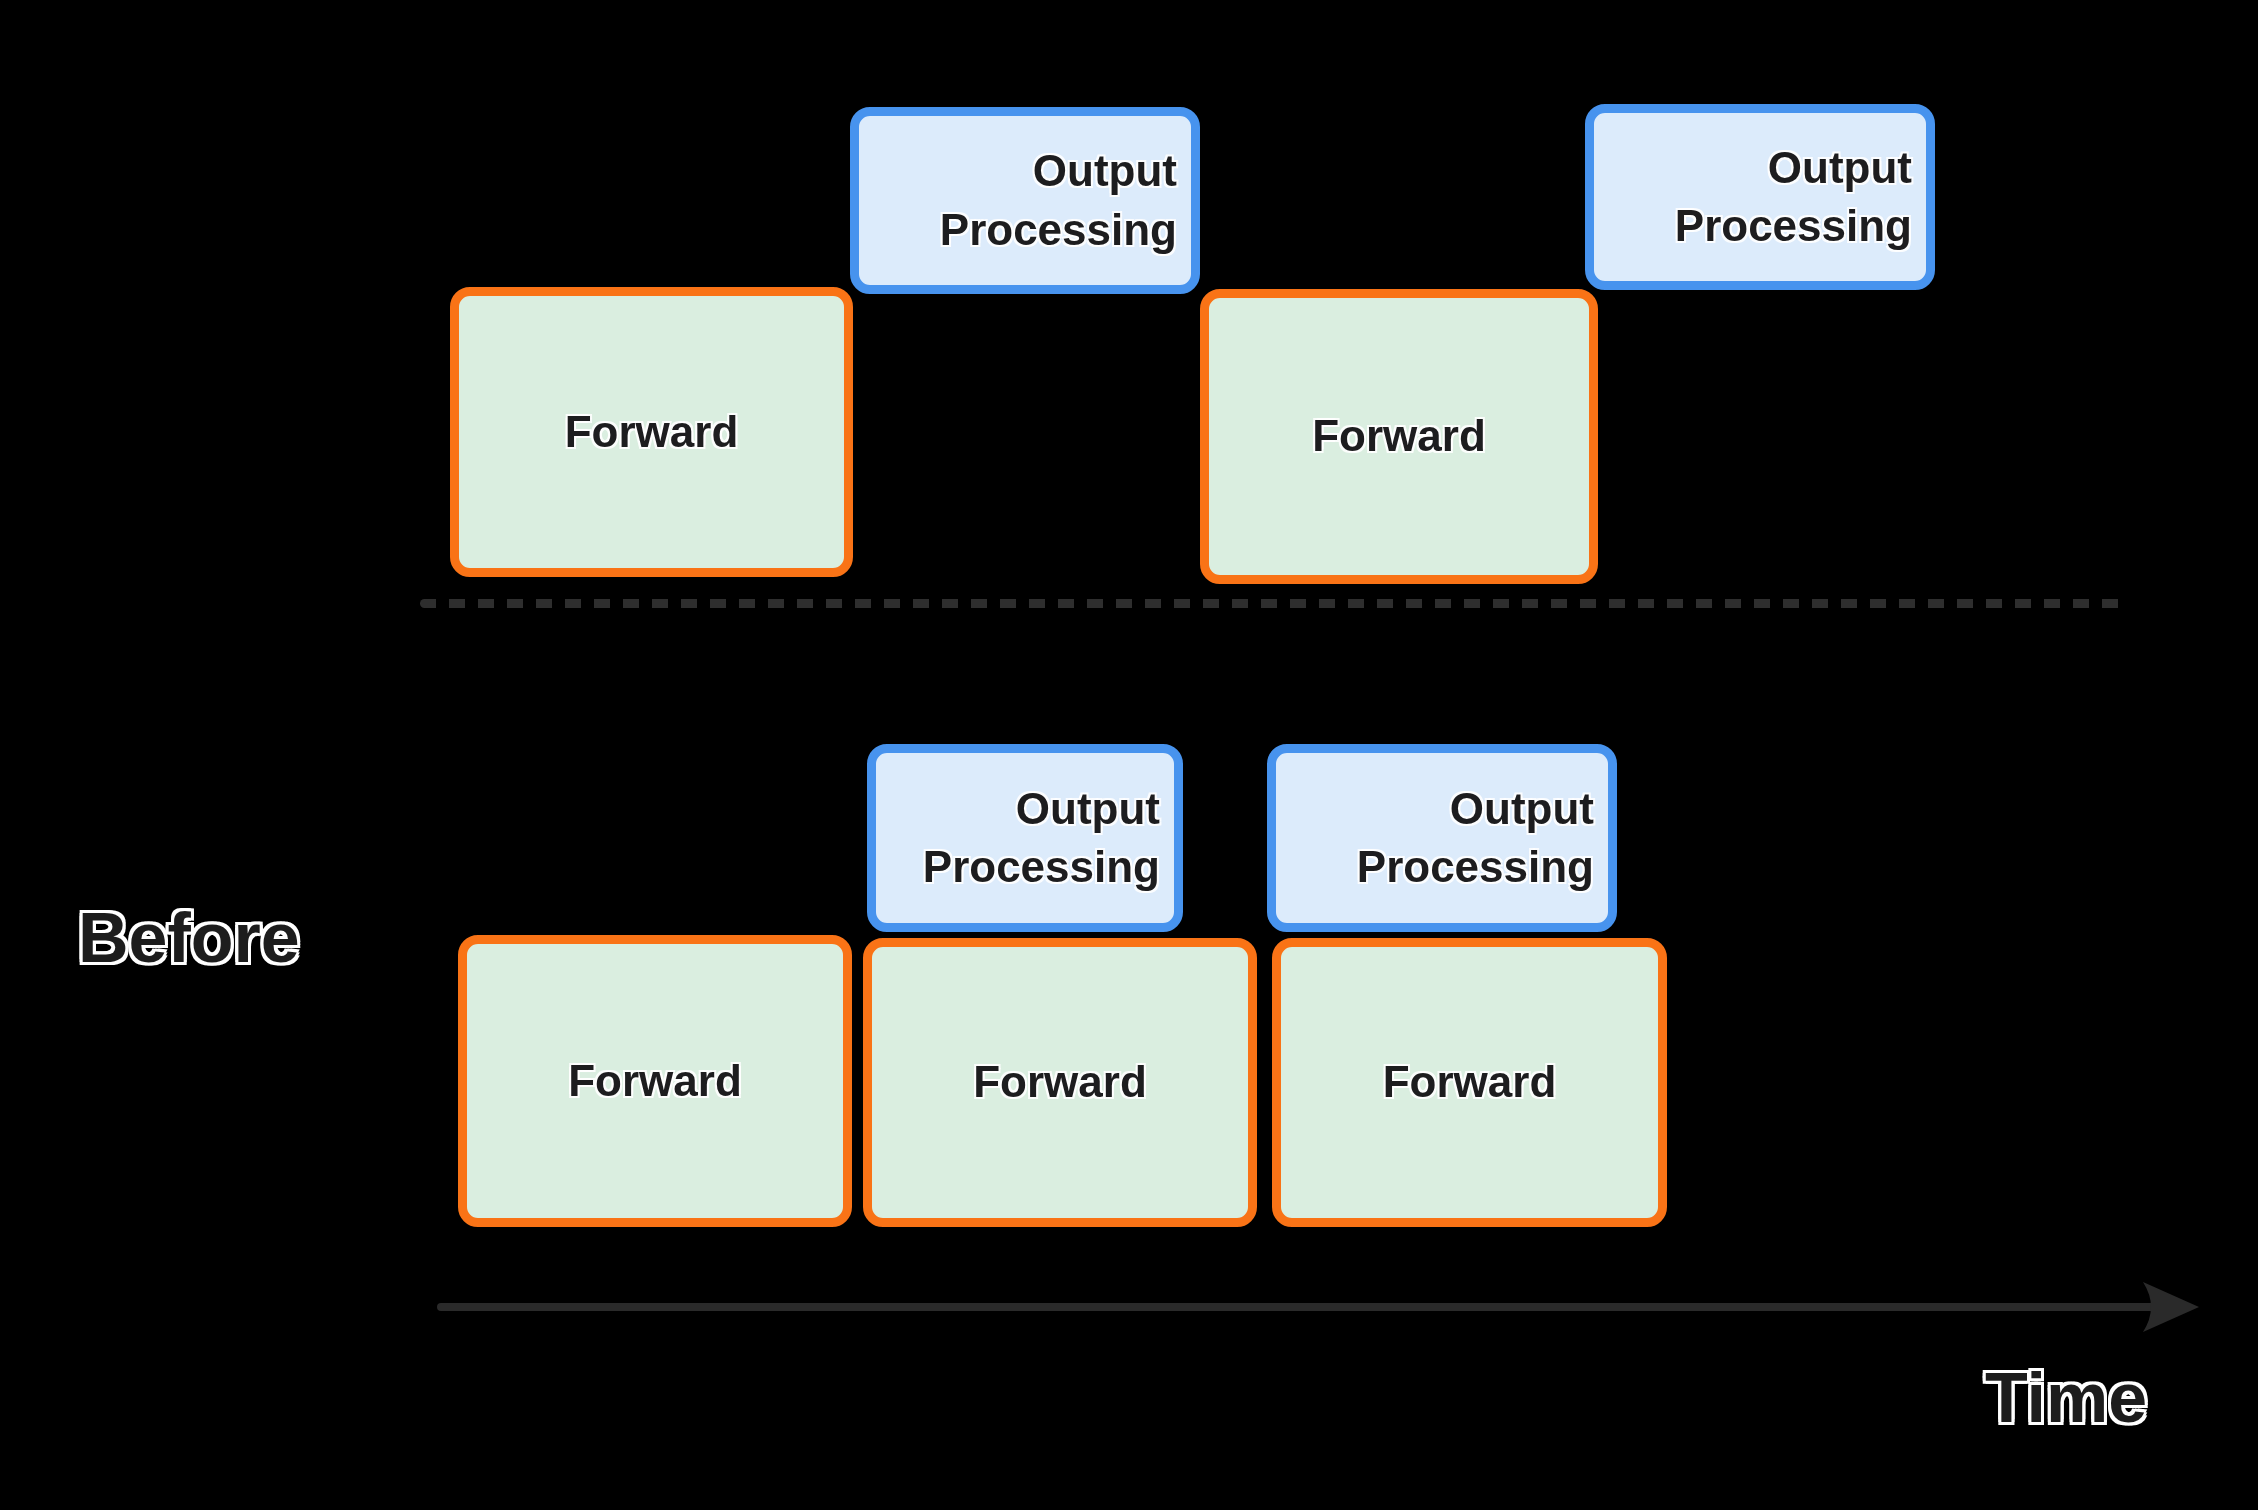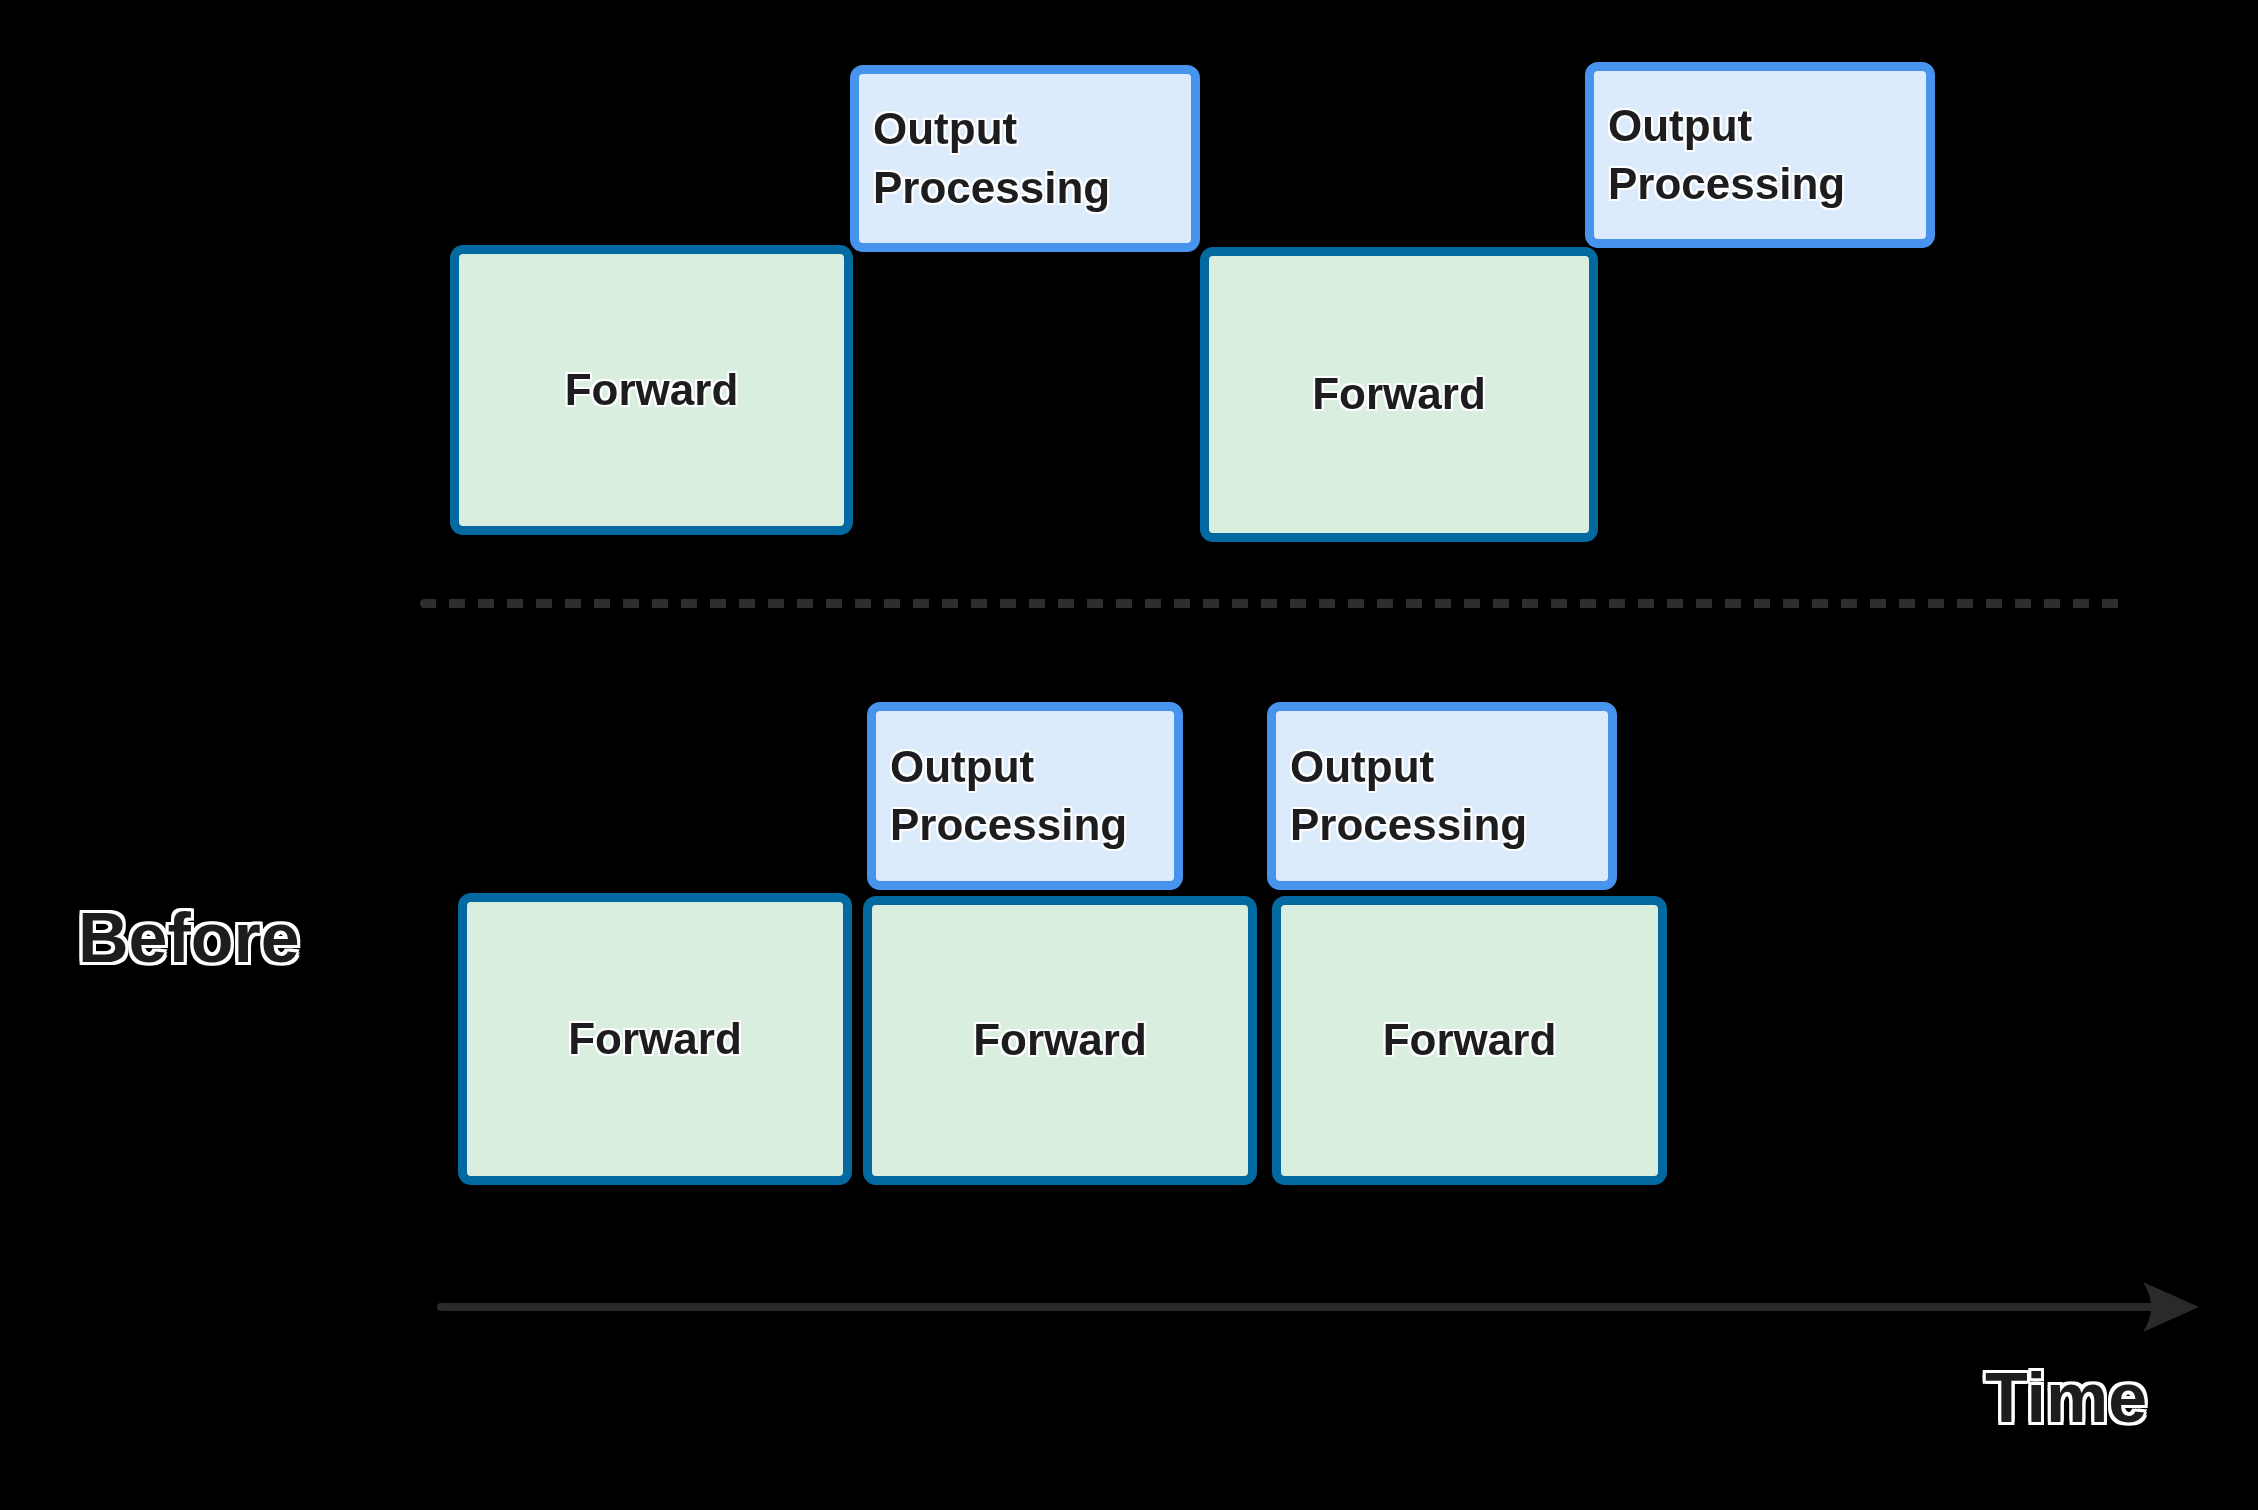--- a/index.html
+++ b/index.html
@@ -31,40 +31,41 @@
        0   -3px 0 #ffffff,  0    3px 0 #ffffff;
   }
   .before-label { left: 64px;  top: 352px; }
   .after-label  { left: 78px;  top: 898px; }
   .time-label   { left: 1985px; top: 1358px; }
 
   
   .box {
     position: absolute;
     box-sizing: border-box;
-    border-radius: 13px;
+    border-radius: 20px;
     display: flex;
     align-items: center;
     justify-content: center;
-    text-align: left;
+    text-align: right;
+    margin-top: 42px;
   }
   .box .box-text {
     color: #1d1d1f;
     font-size: 44px;
     font-weight: 700;
     line-height: 1.32;
     padding: 0 14px;
     text-shadow:
       -2px -2px 0 rgba(255,255,255,0.85),  2px -2px 0 rgba(255,255,255,0.85),
       -2px  2px 0 rgba(255,255,255,0.85),  2px  2px 0 rgba(255,255,255,0.85),
        0 0 3px rgba(255,255,255,0.9);
   }
   .box.green {
     background: #daeee0;
-    border: 9px solid #0369a1;
+    border: 9px solid #f97316;
     z-index: 1;
   }
   .box.blue {
     background: #dcebfb;
     border: 9px solid #4793ee;
     z-index: 2;
   }
 
   
   .b-fwd1 { left: 450px;  top: 245px; width: 403px; height: 290px; }

